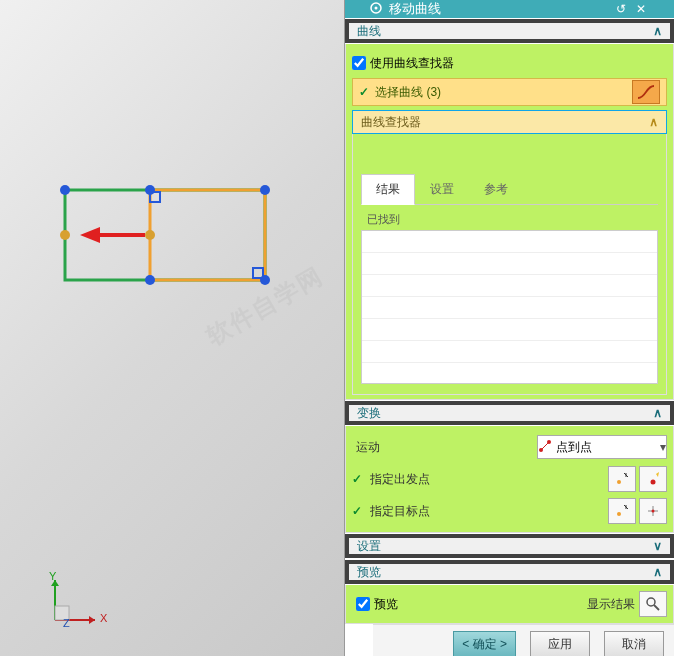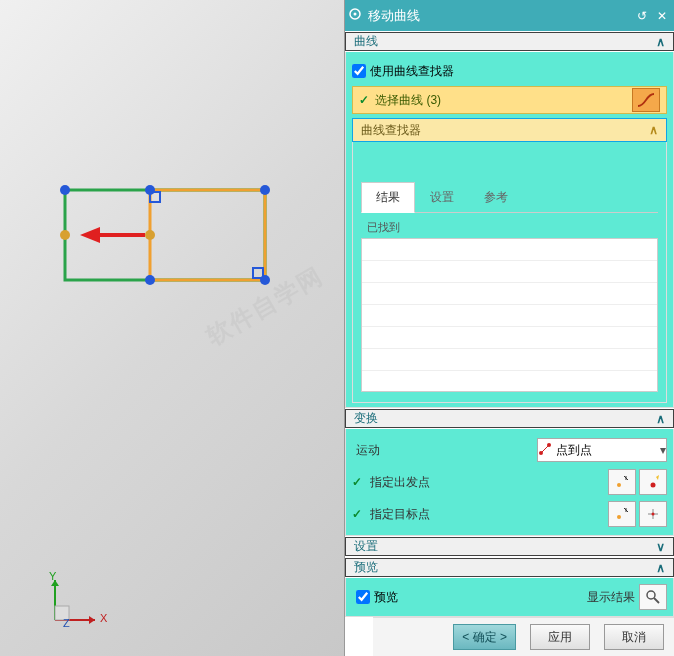--- a/index.html
+++ b/index.html
@@ -3,30 +3,30 @@
 <meta charset="utf-8">
 <style>
 * { box-sizing: border-box; margin: 0; padding: 0; font-family: "Microsoft YaHei", sans-serif; font-size: 12px; }
 body { background: #fff; position: relative; width: 674px; height: 656px; overflow: hidden; }
 
 .canvas { position: absolute; left: 0; top: 0; width: 344px; height: 656px; background: linear-gradient(135deg, #f0f0f0 0%, #d8d8d8 50%, #c8c8c8 100%); }
 .watermark { position: absolute; left: 200px; top: 290px; font-size: 24px; color: rgba(190,190,190,0.35); transform: rotate(-30deg); font-weight: bold; letter-spacing: 2px; pointer-events: none; }
 .canvas svg { position: absolute; left: 0; top: 0; }
 
 .panel { position: absolute; left: 344px; top: 0; width: 330px; height: 656px; background: #fff; border-left: 1px solid #999; display: flex; flex-direction: column; }
-.titlebar { height: 46px; background: #3facb7; color: #fff; display: flex; align-items: center; padding: 0 3px; }
+.titlebar { height: 46px; background: #3facb7; color: #fff; display: flex; align-items: center; padding: 0 24px; }
 .titlebar .gear { margin-right: 6px; }
 .titlebar .title { flex: 1; font-size: 13px; }
 .titlebar .win-btn { width: 18px; height: 18px; display: flex; align-items: center; justify-content: center; cursor: pointer; margin-left: 2px; }
 
-.section-hdr { background: #f0f0f0; border: 1px solid #404040; height: 24px; display: flex; align-items: center; padding: 0 8px; color: #1a6d7a; cursor: pointer; margin: 1px 0; }
+.section-hdr { background: #f0f0f0; border: 4px solid #404040; height: 24px; display: flex; align-items: center; padding: 0 8px; color: #1a6d7a; cursor: pointer; margin: 1px 0; }
 .section-hdr .hdr-title { flex: 1; font-weight: normal; }
 .section-hdr .exp-icon { color: #1a6d7a; font-weight: bold; }
 
-.section-body { padding: 4px 6px; border: 1px solid #ddd; border-top: none; background: #5eead4; }
+.section-body { padding: 4px 6px; border: 1px solid #ddd; border-top: none; background: #bef264; }
 
 .row { display: flex; align-items: center; height: 26px; margin: 2px 0; }
 .row label { margin-left: 4px; }
 .chk { width: 14px; height: 14px; }
 
 .select-row { background: #ffe089; border: 1px solid #d4b84a; height: 28px; display: flex; align-items: center; padding: 0 6px; margin: 2px 0; }
 .select-row .check { color: #0b8a2e; font-weight: bold; margin-right: 6px; }
 .select-row .sel-label { flex: 1; color: #3a5a00; }
 .select-row .curve-icon { width: 28px; height: 24px; background: #f5a84a; border: 1px solid #c77822; display: flex; align-items: center; justify-content: center; }
 

